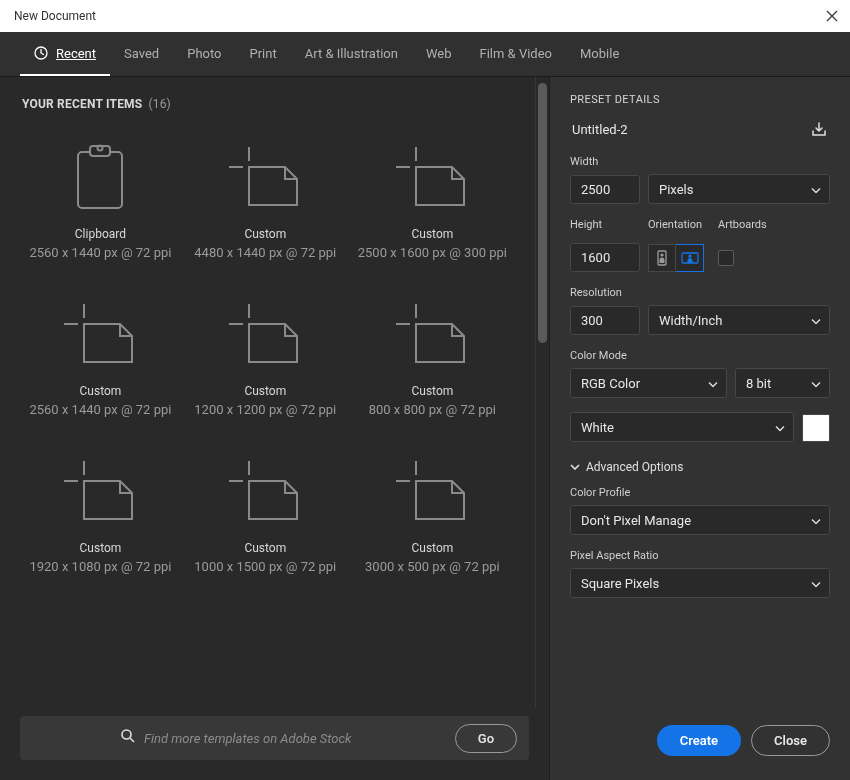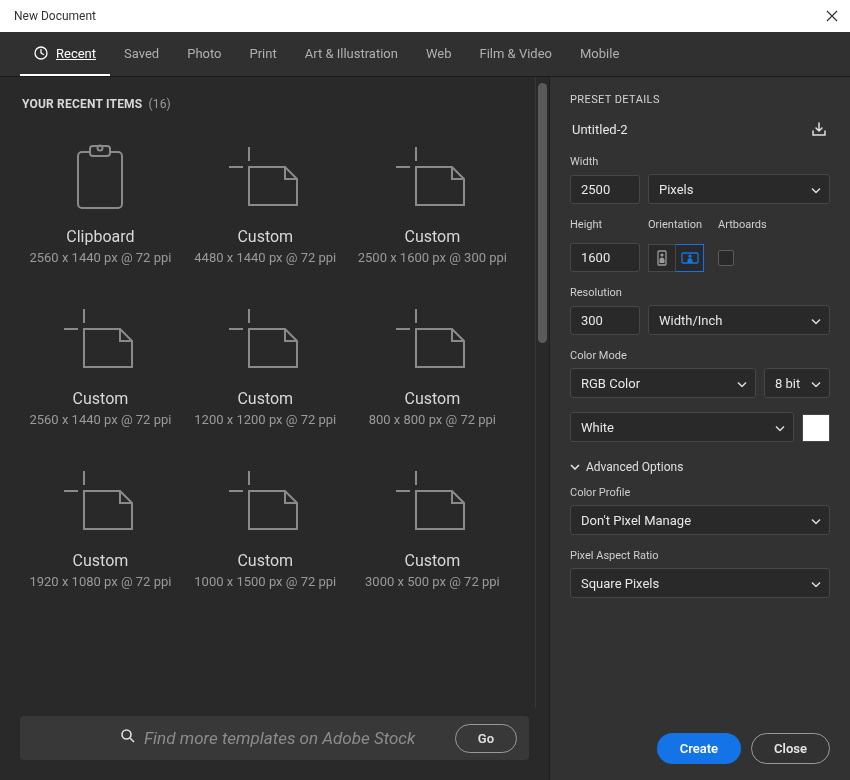--- a/index.html
+++ b/index.html
@@ -18,30 +18,30 @@
   .left-wrap { flex:1; display:flex; flex-direction:column; min-width:0; border-right:1px solid #1f1f1f;}
   .left-scroll { position:relative; flex:1; display:flex; min-height:0;}
   .left { flex:1; overflow:hidden; padding:20px 22px 0 22px;}
   .scrollbar { width:14px; background:#292929; position:relative; border-left:1px solid #383838;}
   .scroll-thumb { position:absolute; left:2px; right:2px; top:6px; height:260px; background:#5a5a5a; border-radius:5px;}
   .section-title { color:#d8d8d8; font-size:12px; letter-spacing:.2px; font-weight:700; display:flex; gap:6px; align-items:baseline; margin-bottom:10px;}
   .section-title .count { color:#9a9a9a; font-weight:400;}
   .grid { display:grid; grid-template-columns: repeat(3, 1fr); gap:8px 8px; }
   .preset { display:flex; flex-direction:column; align-items:center; padding:14px 6px 10px; border-radius:4px; cursor:pointer;}
   .thumb { width:100%; height:86px; display:flex; align-items:center; justify-content:center;}
-  .preset-name { color:#d8d8d8; font-size:16px; margin-top:6px;}
+  .preset-name { color:#d8d8d8; font-size:12px; margin-top:6px;}
   .preset-dims { color:#9a9a9a; font-size:13px; margin-top:4px; white-space:nowrap;}
   
   .searchbar { background:#383838; margin:8px 20px 20px 20px; height:44px; border-radius:4px; display:flex; align-items:center; padding:0 12px 0 80px; gap:12px; position:relative;}
   .searchbar .mag { position:absolute; left:100px; top:50%; transform:translateY(-50%); }
-  .searchbar input { flex:1; background:transparent; border:none; outline:none; color:#ccc; font-size:17px; padding-left:44px;}
+  .searchbar input { flex:1; background:transparent; border:none; outline:none; color:#ccc; font-size:13px; padding-left:44px;}
   .searchbar input::placeholder { color:#8c8c8c; font-style:italic;}
   .go-btn { border:1px solid #9a9a9a; color:#e0e0e0; background:transparent; border-radius:18px; padding:6px 22px; font-size:13px; cursor:pointer; font-weight:600;}
   
-  .right { width:300px; background:#323232; display:flex; flex-direction:column; padding:16px 20px 16px 20px; overflow:auto;}
+  .right { width:300px; background:#323232; display:flex; flex-direction:column; padding:16px 20px 24px 20px; overflow:auto;}
   .panel-title { color:#d5d5d5; font-size:11px; letter-spacing:.4px; margin-bottom:12px;}
   .name-row { display:flex; align-items:center; margin-bottom:14px;}
   .doc-name { flex:1; color:#e8e8e8; font-size:13px; padding:4px 2px;}
   .save-btn { width:22px; height:22px; display:flex; align-items:center; justify-content:center; cursor:pointer;}
   .label { color:#cfcfcf; font-size:11px; margin-bottom:6px;}
   .row { display:flex; gap:8px; align-items:flex-end; margin-bottom:14px;}
   .col { display:flex; flex-direction:column; }
   .field { background:#292929; border:1px solid #474747; color:#e8e8e8; font-size:13px; padding:6px 10px; border-radius:3px; outline:none;}
   .field.num { width:70px; text-align:left;}
   .select { background:#292929; border:1px solid #474747; color:#e8e8e8; font-size:13px; padding:6px 28px 6px 10px; border-radius:3px; position:relative; display:flex; align-items:center; cursor:pointer; min-height:30px;}
@@ -307,21 +307,21 @@
       </div>
 
       <div class="label">Color Mode</div>
       <div class="row">
         <div class="select" style="flex:1">
           <span>RGB Color</span>
           <span class="chev"><svg width="10" height="6" viewBox="0 0 10 6">
                 <path d="M1 1 L5 5 L9 1" stroke="#e0e0e0" stroke-width="1.4" fill="none"></path>
               </svg></span>
         </div>
-        <div class="select" style="width:66px">
+        <div class="select" style="width:95px">
           <span>8 bit</span>
           <span class="chev"><svg width="10" height="6" viewBox="0 0 10 6">
                 <path d="M1 1 L5 5 L9 1" stroke="#e0e0e0" stroke-width="1.4" fill="none"></path>
               </svg></span>
         </div>
       </div>
 
       <div class="row">
         <div class="select" style="flex:1">
           <span>White</span>

